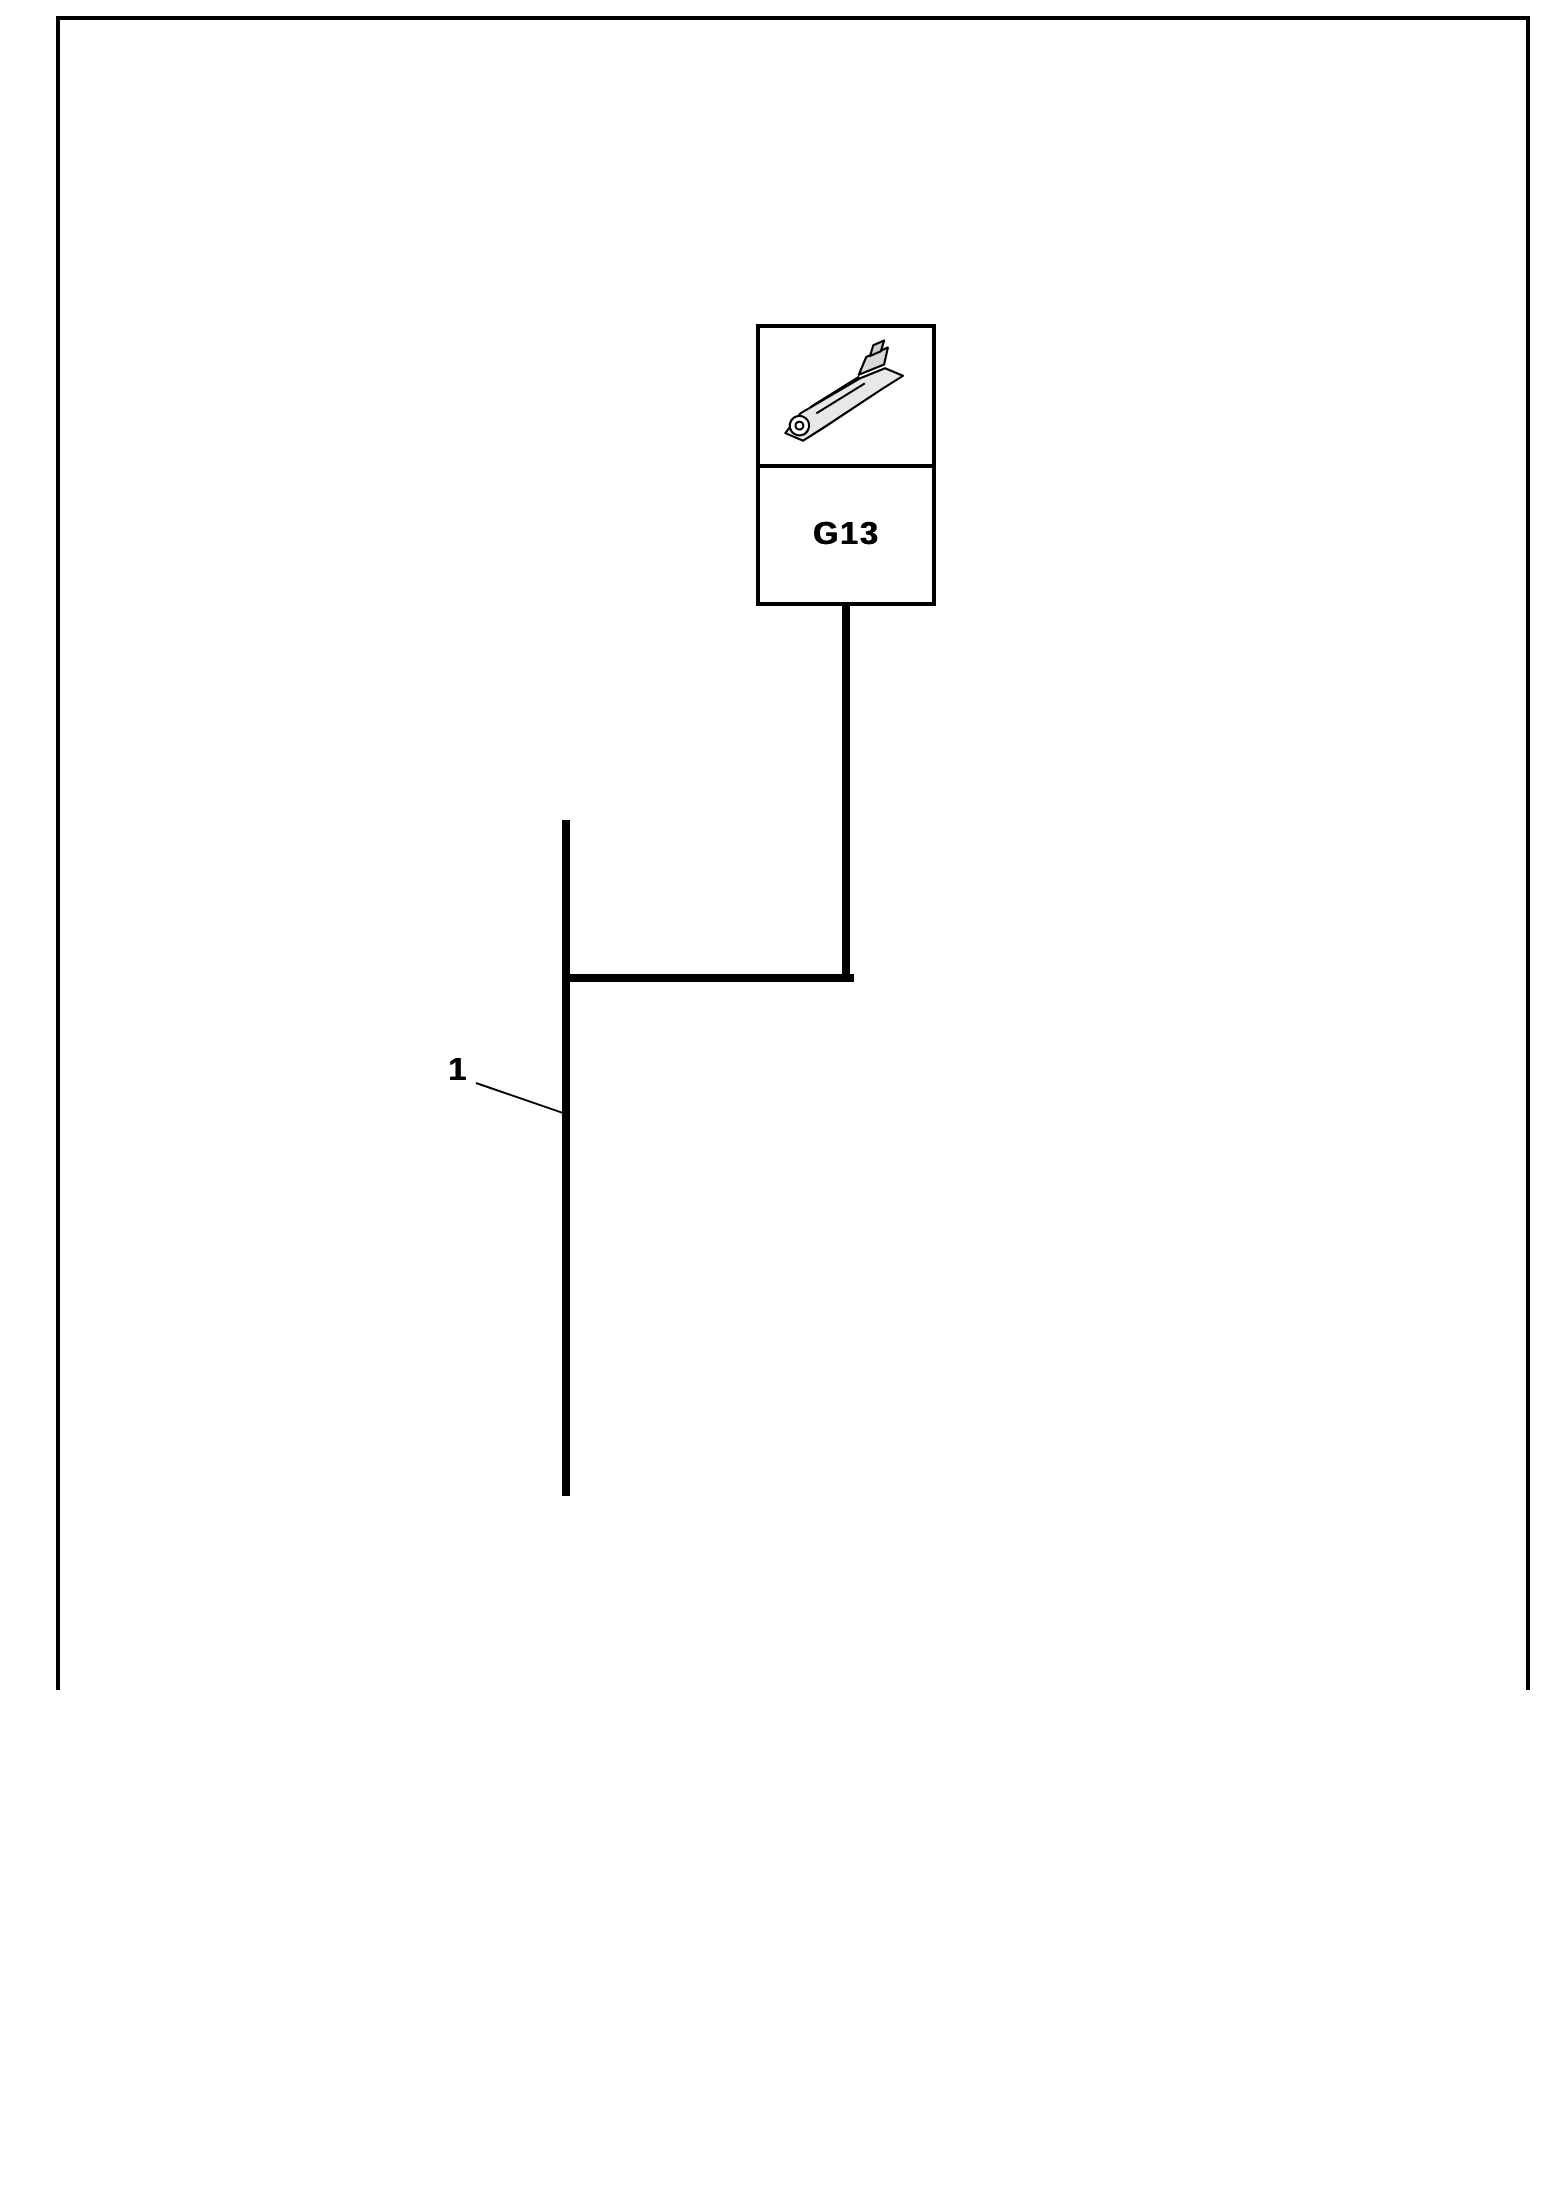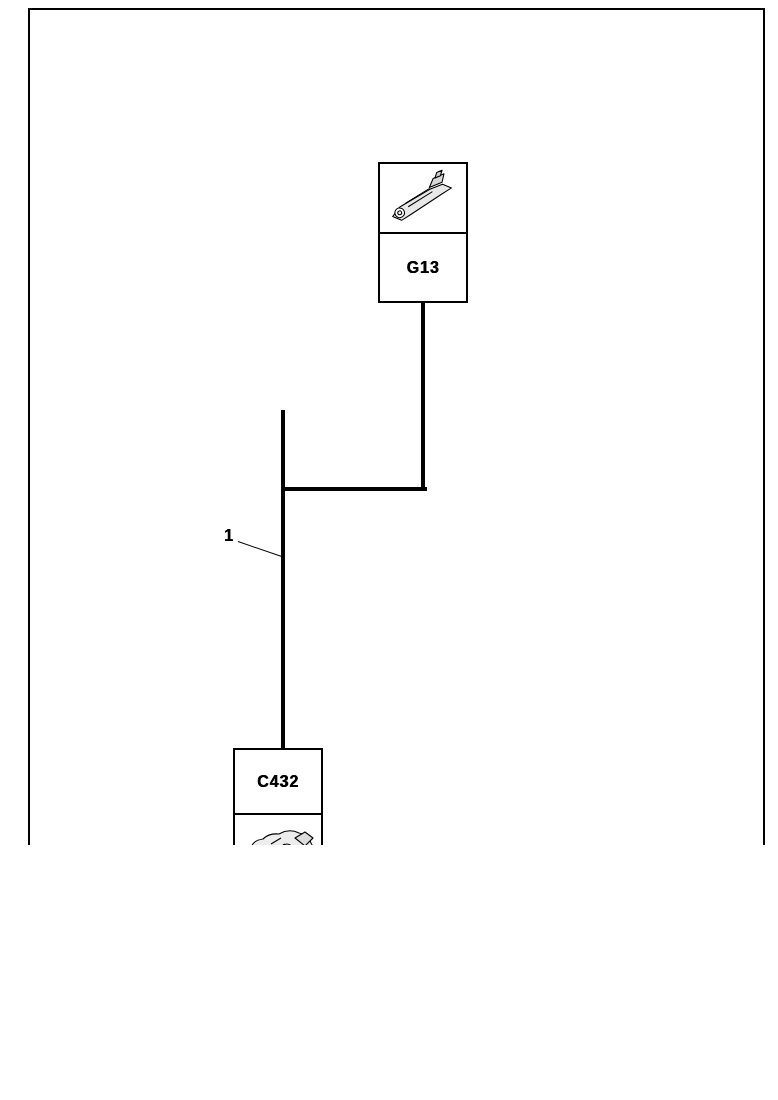--- a/index.html
+++ b/index.html
@@ -119,35 +119,19 @@
           <path d="M52 24 l6 -8 l12 -2 l-4 8 Z" fill="#d8d8d8"></path>
           <path d="M60 16 l3 -5 l6 -1 l-3 5 Z" fill="#cfcfcf"></path>
           <path d="M24 34 l28 -9 M26 38 l28 -9"></path>
         </g>
       </svg>
     </div>
     <div class="lbl">G13</div>
   </div>
 
 
-  <div class="node" id="box-c432">
-    <div class="lbl divider-bottom">C432</div>
-    <div class="illus">
-      <svg viewBox="0 0 86 70" width="86" height="70">
-        <g stroke="#000" stroke-width="1.1" fill="none" stroke-linejoin="round">
-          <path d="M12 46 q-6 -2 -4 -8 q2 -5 8 -6 q2 -8 12 -9 q6 -6 16 -5 q10 -6 20 -1 q10 2 12 10 q4 6 -2 12 q-2 8 -12 9 q-6 6 -16 5 q-10 4 -18 -1 q-12 2 -16 -6 Z" fill="#ededed"></path>
-          <circle cx="28" cy="44" r="9" fill="#ffffff"></circle>
-          <circle cx="28" cy="44" r="4"></circle>
-          <circle cx="52" cy="34" r="6"></circle>
-          <path d="M60 22 l10 -6 l8 6 l-8 8 Z" fill="#dcdcdc"></path>
-          <path d="M12 52 q-4 8 4 10 q8 2 12 -4"></path>
-          <path d="M36 28 l10 -6 M40 34 l10 -6 M34 48 l8 -4"></path>
-        </g>
-      </svg>
-    </div>
-  </div>
 
   <div class="callout-label">1</div>
   <div class="leader-line"></div>
 
   <div class="doc-number">1521134</div>
 
 </div>
 
 </body></html>

